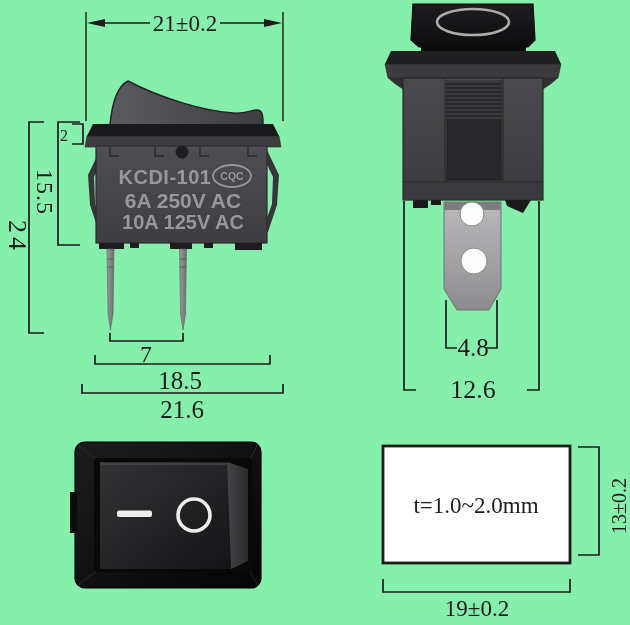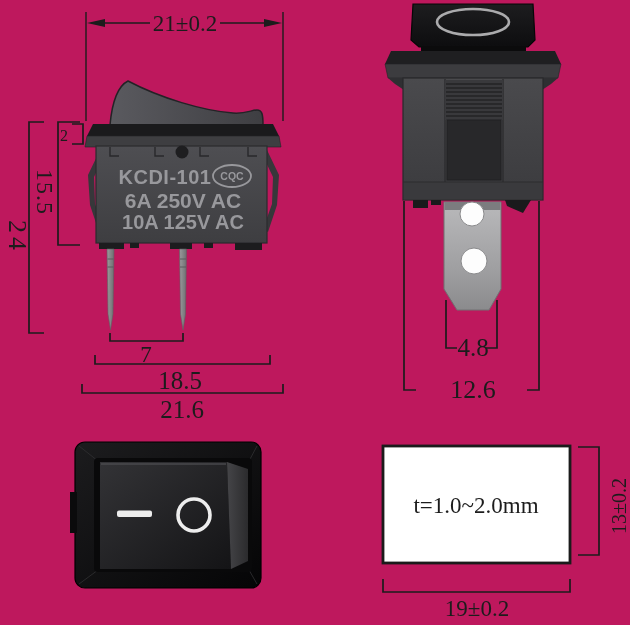--- a/index.html
+++ b/index.html
@@ -1,16 +1,16 @@
 <!DOCTYPE html>
 <html><head>
 <meta charset="utf-8">
 <style>
   html,body{margin:0;padding:0;background:#ffffff;}
-  .stage{position:relative;width:630px;height:625px;background:#be185d;overflow:hidden;}
+  .stage{position:relative;width:630px;height:625px;background:#86efac;overflow:hidden;}
   svg{display:block;}
   svg text{font-family:"Liberation Serif","DejaVu Serif",serif;fill:#1c1c1c;}
   .dimline{stroke:#1c1c1c;stroke-width:1.7;fill:none;}
   .dimline-thin{stroke:#1c1c1c;stroke-width:1.4;fill:none;}
   .arrow{fill:#1c1c1c;stroke:none;}
   .switch-label{font-family:"Liberation Sans","DejaVu Sans",sans-serif;font-weight:700;fill:#98989c;}
 </style>
 </head>
 <body>
 

